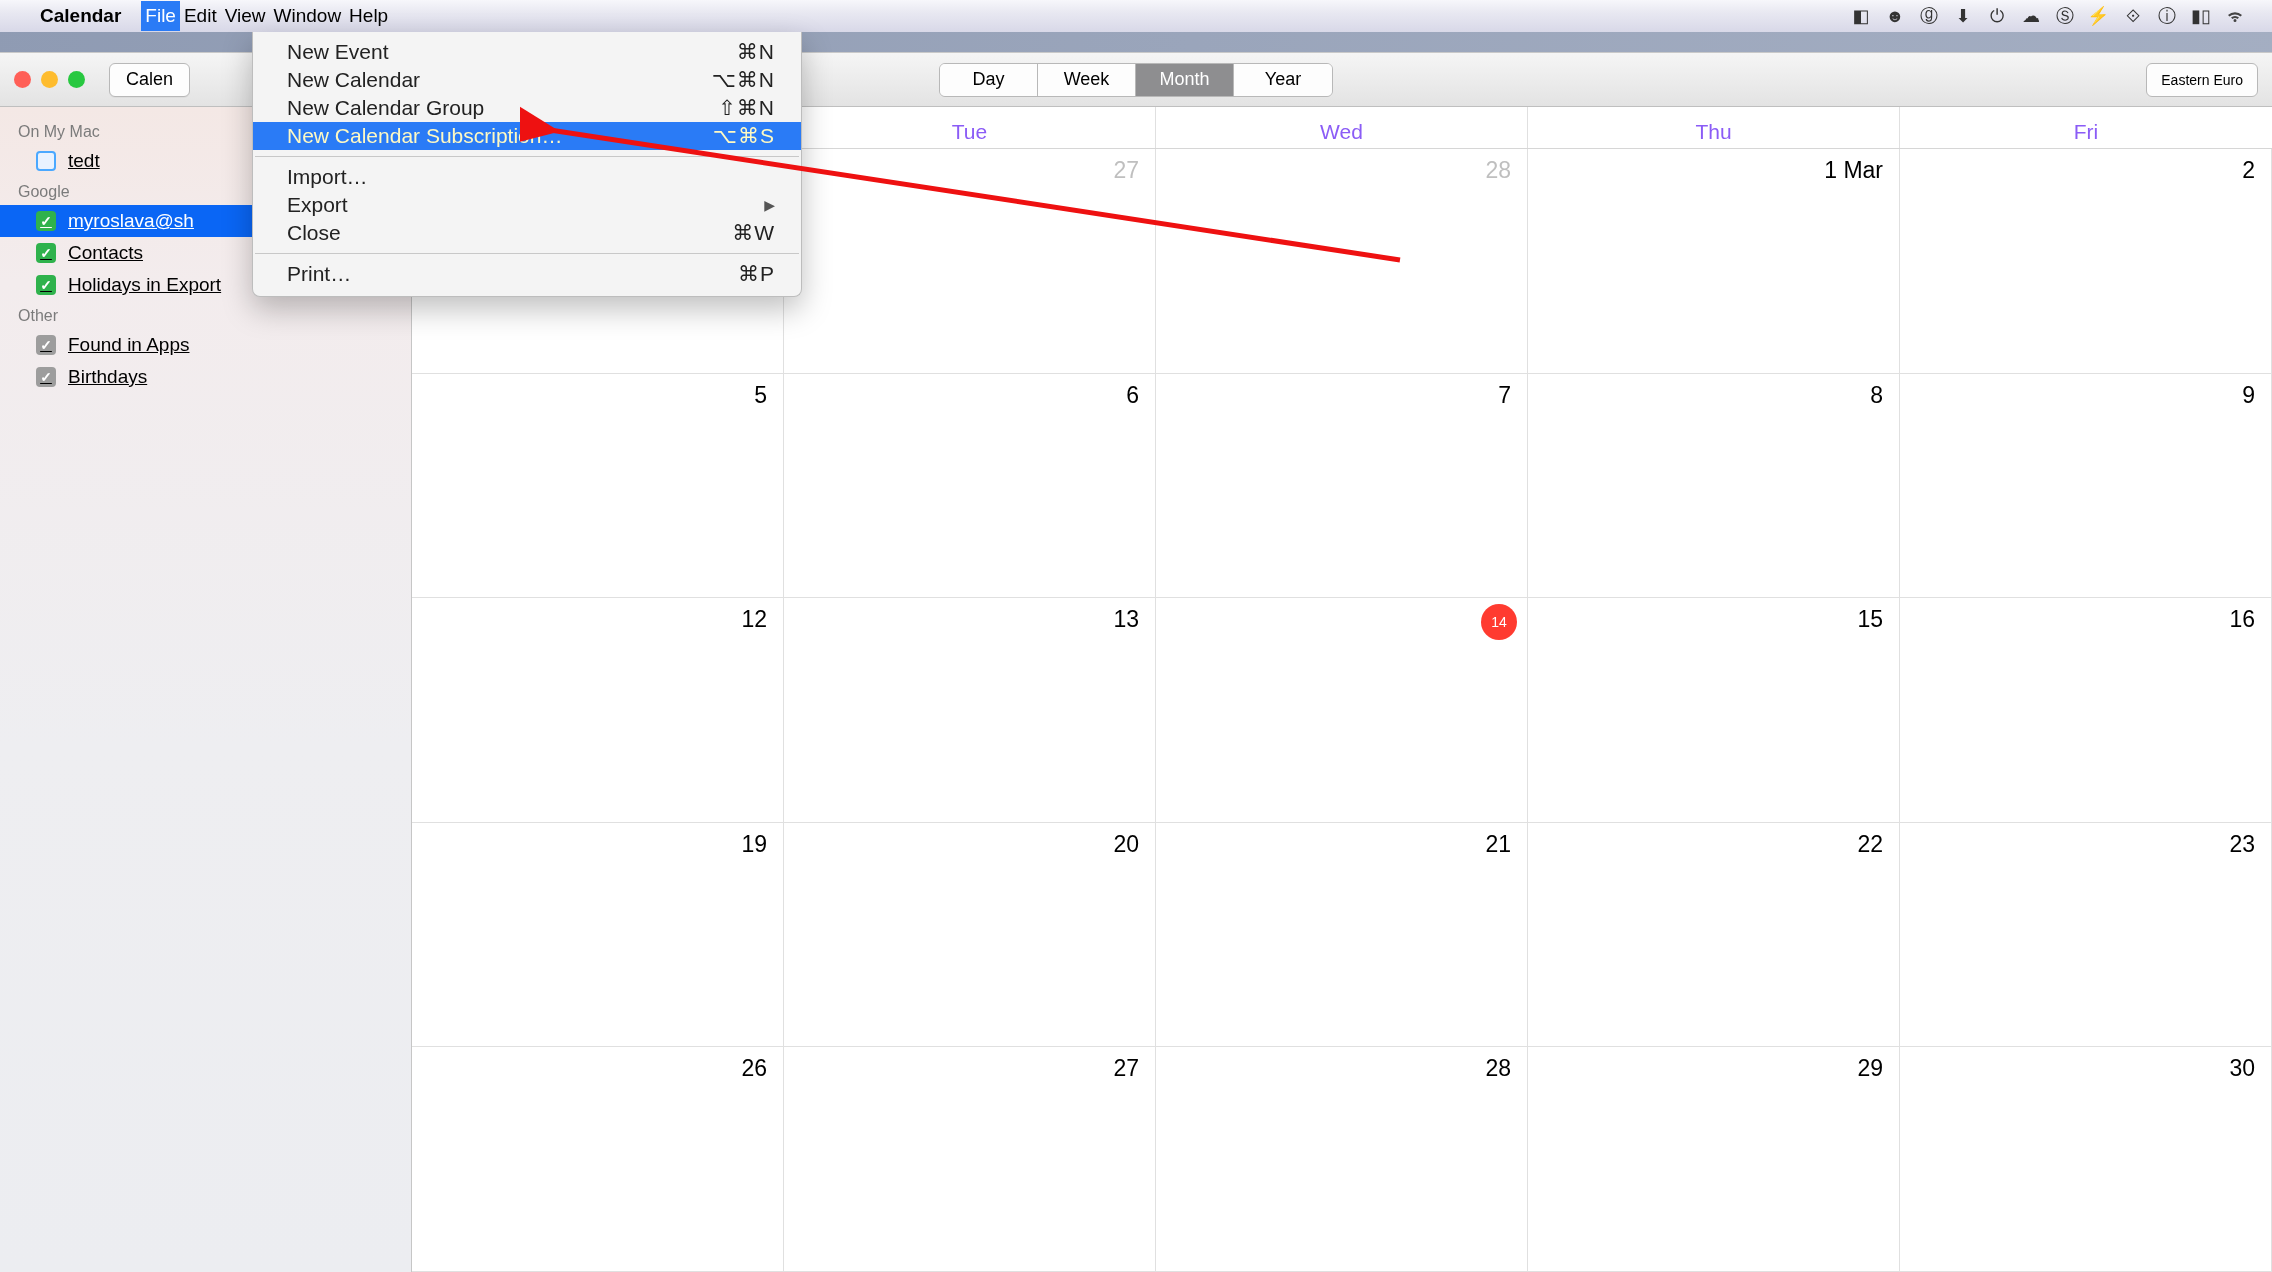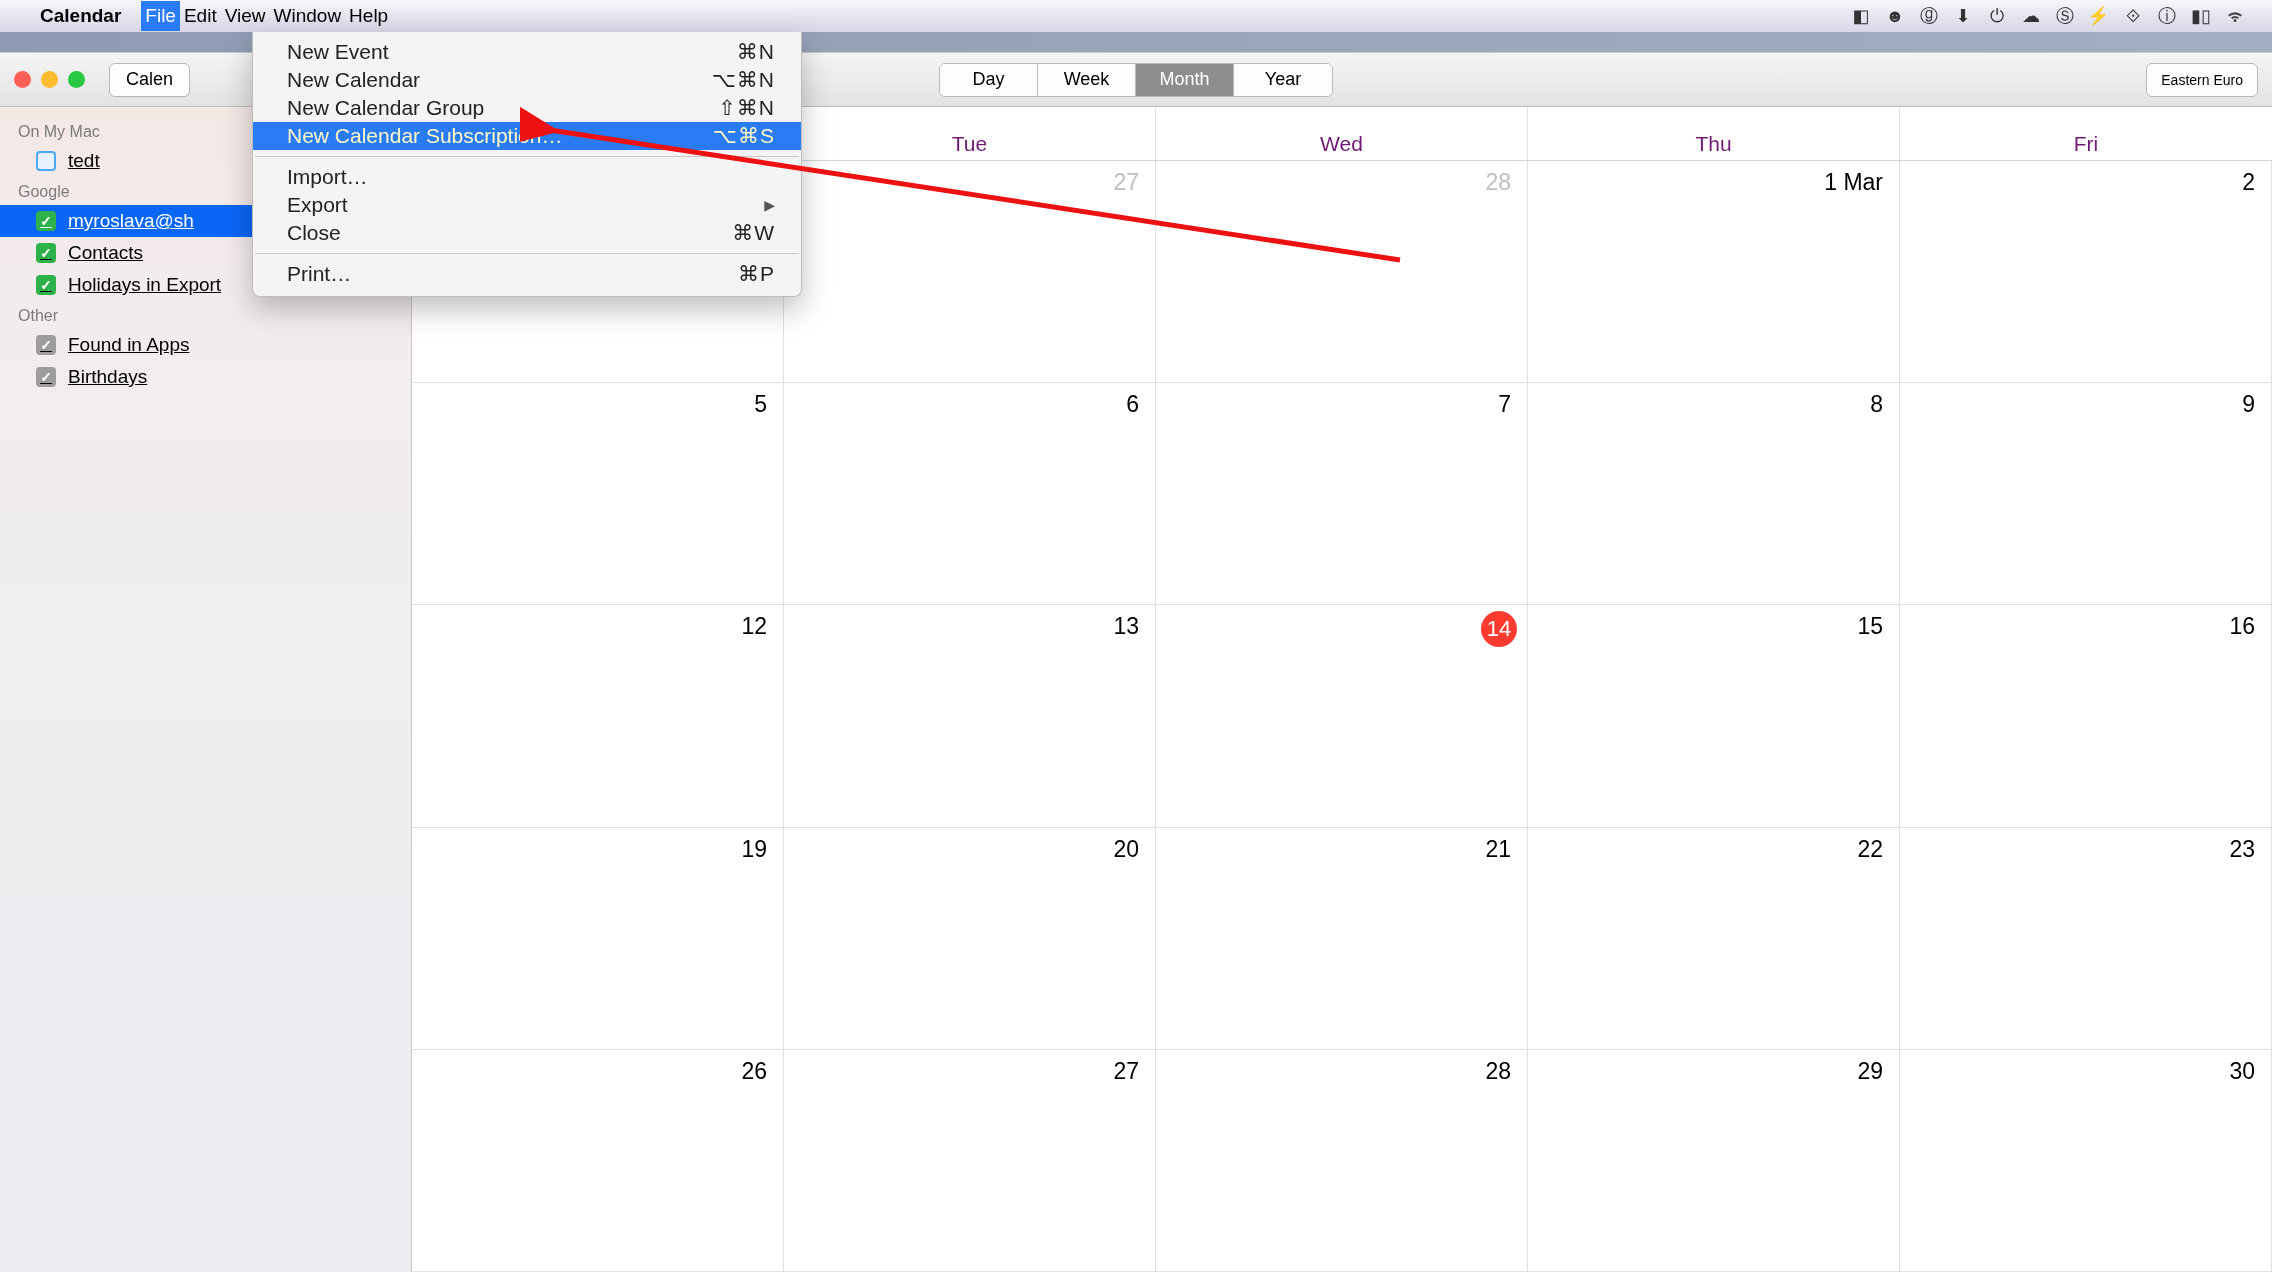--- a/index.html
+++ b/index.html
@@ -185,24 +185,24 @@
     font-size:14px; color:#fff; font-weight:700;
   }
   .sb-check.blue-outline { border:2px solid #4aa8ff; background:#e8f2ff; }
   .sb-check.green { background:#2fb24c; }
   .sb-check.grey  { background:#9d9d9d; }
 
   .calendar { flex:1; display:flex; flex-direction:column; background:#fff; }
   .weekday-row {
     display:grid;
     grid-template-columns: repeat(5, 1fr);
-    height: 54px;
+    height: 42px;
     border-bottom: 1px solid #d6d6d6;
     font-size: 21px;
-    color:#701a75;
+    color:#8b5cf6;
   }
   .weekday-row .wd {
     display:flex; align-items:flex-end; justify-content:center;
     padding-bottom:4px;
     border-right: 1px solid #e0e0e0;
   }
   .weekday-row .wd:last-child{border-right:none;}
   .cells {
     flex:1;
     display:grid;
@@ -220,21 +220,21 @@
   }
   .cell .date { position:absolute; top:8px; right:16px; }
   .cell.faded .date{ color:#bfbfbf; }
   .cell.today .date{
     background:#ff3b30;
     color:#fff;
     width:36px; height:36px;
     border-radius:50%;
     display:flex; align-items:center; justify-content:center;
     right:10px; top:6px;
-    font-size:22px;
+    font-size:14px;
   }
 
   
   .arrow-svg {
     position:absolute;
     top: 90px;
     left: 520px;
     z-index: 300;
     pointer-events:none;
   }

